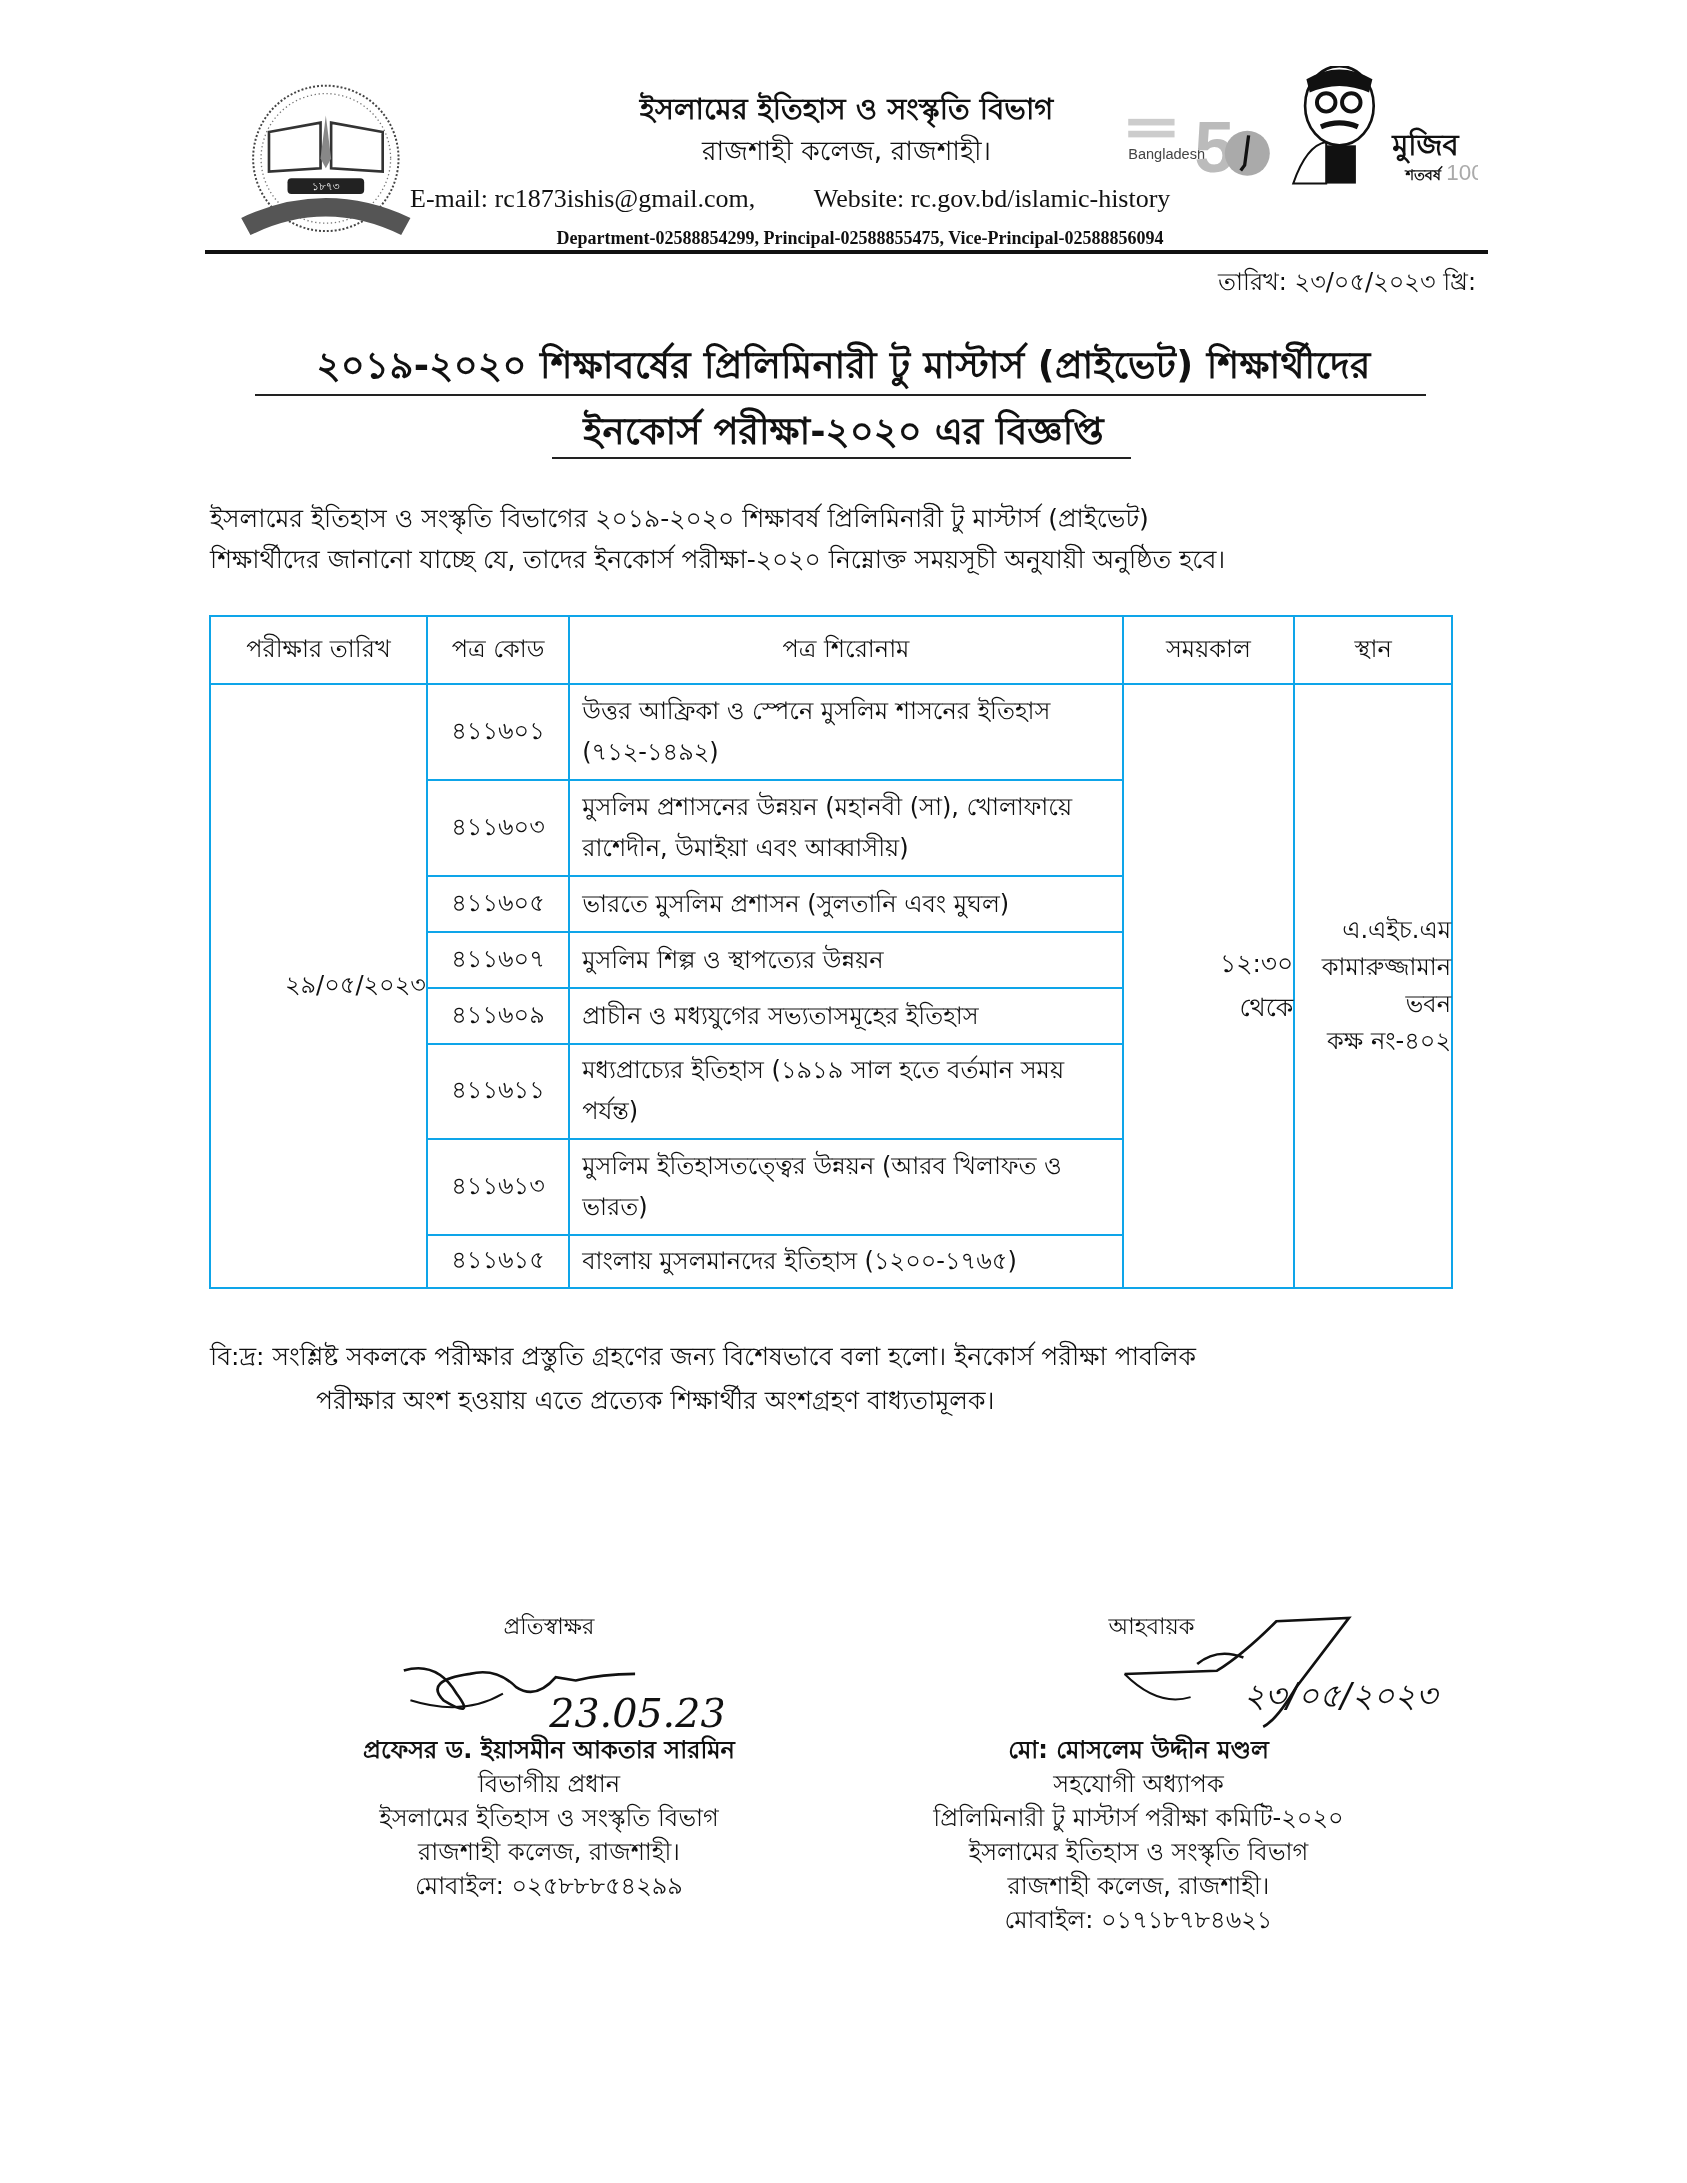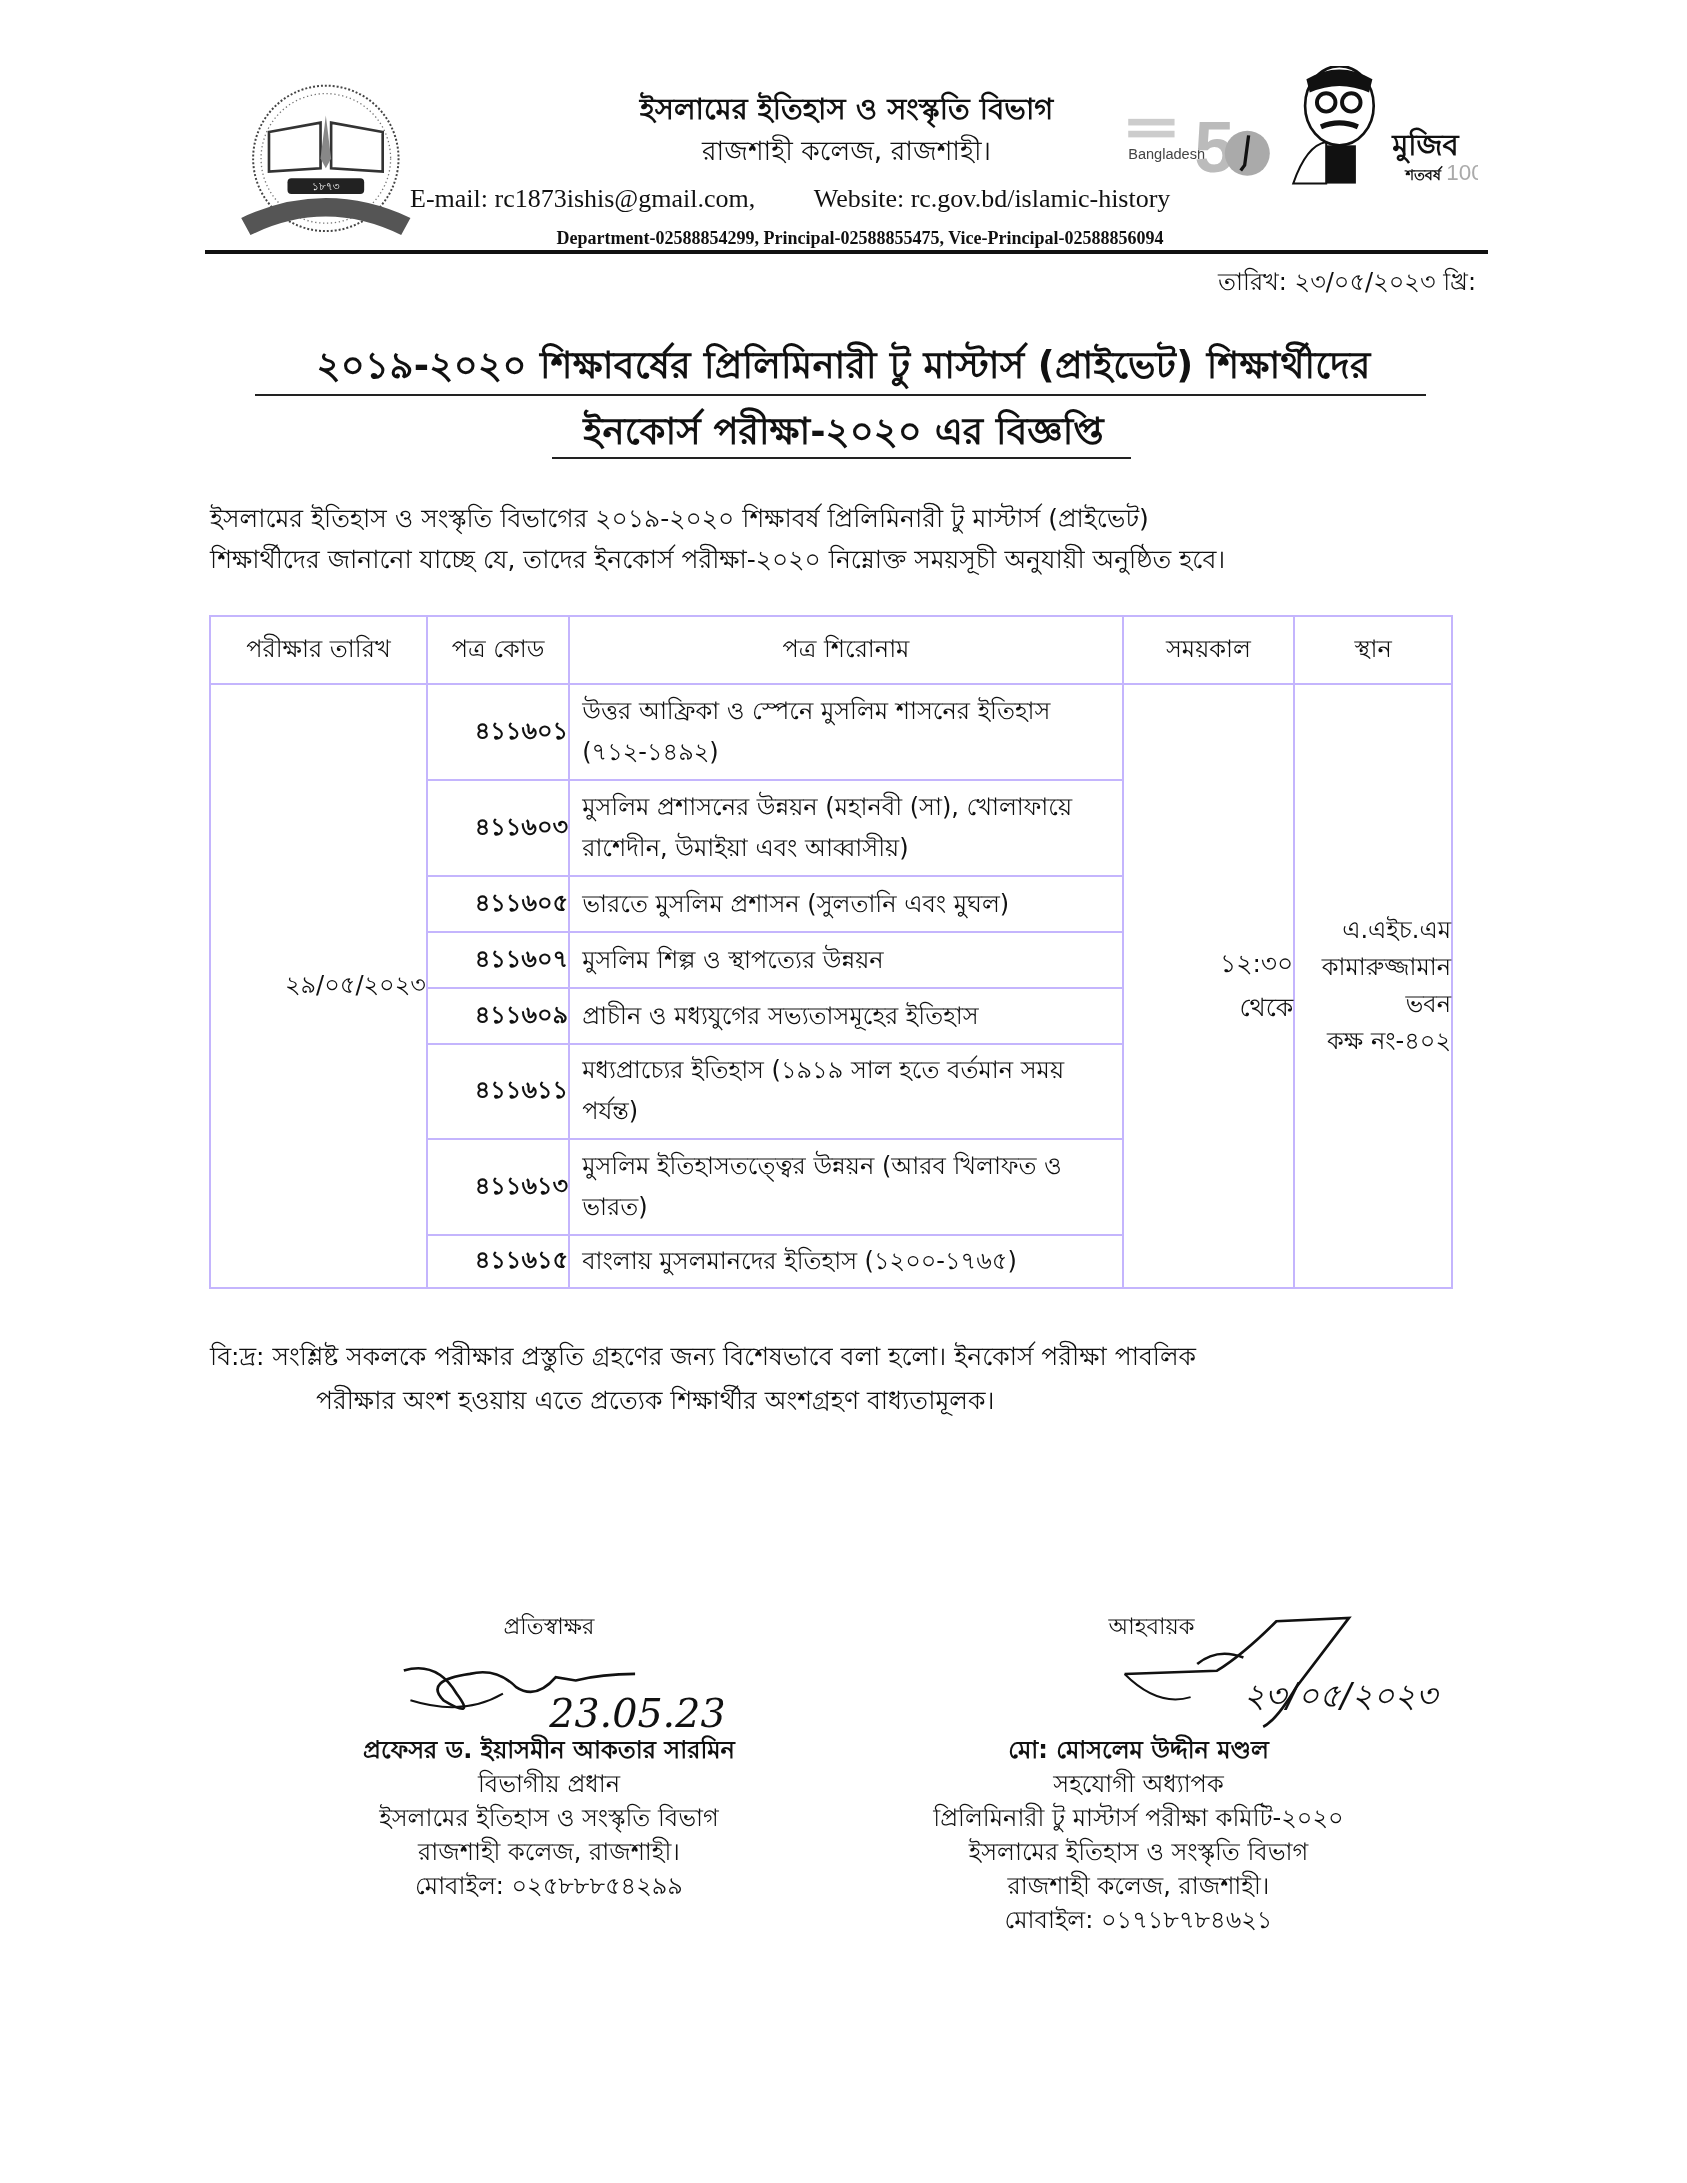--- a/index.html
+++ b/index.html
@@ -29,23 +29,23 @@
   .title2-ul { left: 552px; top: 457px; width: 579px; height: 2px; background: #222; }
 
   .intro { left: 210px; top: 498px; width: 1244px; font-size: 25px; line-height: 41px; text-align: justify; }
   .intro .l2 { display:block; text-align:left; }
 
   
   table.sched {
     position: absolute; left: 209px; top: 615px; width: 1244px;
     border-collapse: collapse; font-size: 24px;
   }
-  table.sched th, table.sched td { border: 2px solid #c4b5fd; padding: 0; margin-left: 40px; }
+  table.sched th, table.sched td { border: 2px solid #0ea5e9; padding: 0; margin-left: 40px; }
   table.sched th { height: 66px; font-weight: normal; text-align: center; vertical-align: middle; }
-  table.sched td.code { text-align: right; vertical-align: middle; font-weight: bold; }
+  table.sched td.code { text-align: center; vertical-align: middle; }
   table.sched td.title { text-align: left; padding: 5.3px 12px; vertical-align: middle; line-height: 41px; }
   table.sched td.center { text-align: right; vertical-align: middle; }
   .c-date { width: 216px; } .c-code { width: 141px; } .c-title { width: 557px; } .c-time { width: 171px; } .c-place { width: 156px; }
   .venue-line { display: block; line-height: 37px; font-size: 24px; }
   .time-line { display: block; line-height: 44px; font-size: 25px; }
 
   .note { left: 210px; top: 1335px; width: 1244px; font-size: 25px; line-height: 44px; }
   .note .indent { display: block; padding-left: 106px; }
 
   

